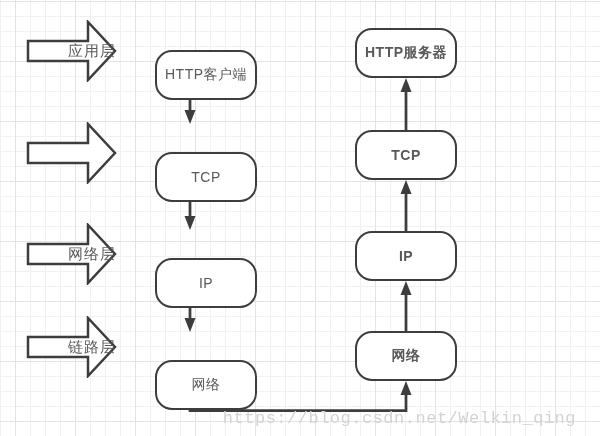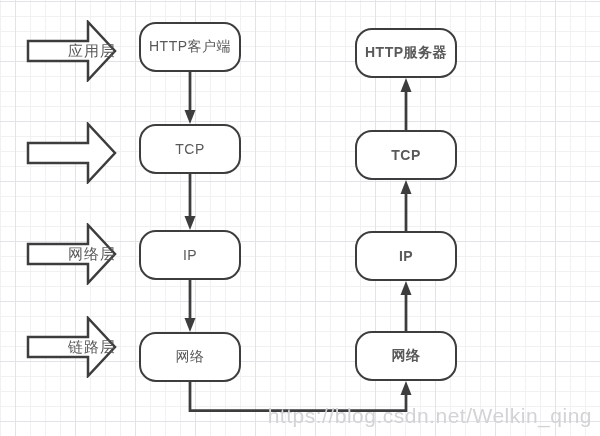--- a/index.html
+++ b/index.html
@@ -34,21 +34,21 @@
     background: #ffffff;
     border: 2.5px solid #3d3d3d;
     border-radius: 17px;
     display: flex;
     align-items: center;
     justify-content: center;
     color: #595959;
     font-size: 14px;
     letter-spacing: 0.5px;
   }
-  .col-client { left: 139px; }
+  .col-client { left: 155px; margin-top: 28px; }
   .col-server { left: 355px; font-weight: bold; }
 
   .layer-arrow {
     position: absolute;
     left: 26px;
     width: 92px;
     height: 62px;
   }
   .layer-arrow svg {
     position: absolute;
@@ -65,26 +65,27 @@
     justify-content: center;
     color: #595959;
     font-size: 15px;
     letter-spacing: 1px;
     white-space: nowrap;
     margin-left: 22px;
   }
 
   .watermark {
     position: absolute;
-    right: 8px;
+    right: 24px;
     bottom: 8px;
-    font-size: 21px;
+    font-size: 17px;
     color: #d3d3d6;
     letter-spacing: 0.5px;
     white-space: nowrap;
+    font-family: Liberation Mono, monospace;
   }
 </style>
 </head>
 <body>
 
 <div class="canvas">
 
   <svg class="connectors" viewBox="0 0 600 436" xmlns="http://www.w3.org/2000/svg">
     <g stroke="#3d3d3d" stroke-width="2.75" fill="none">
 

